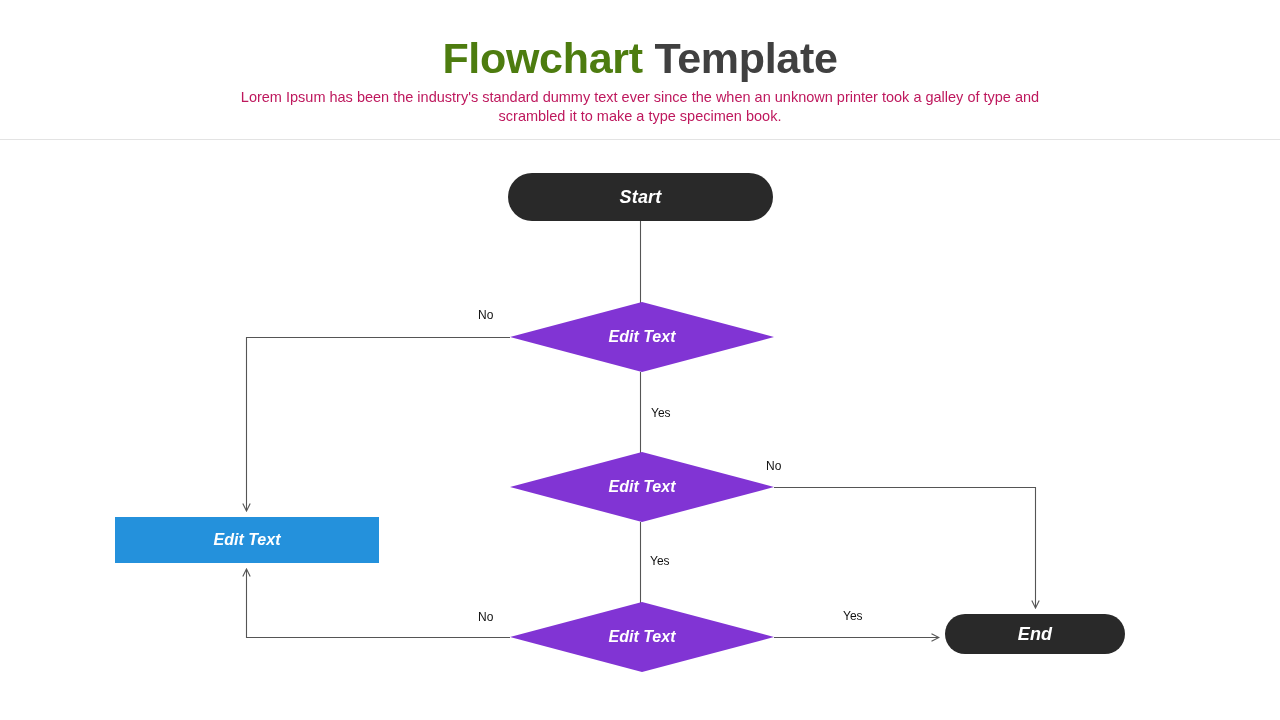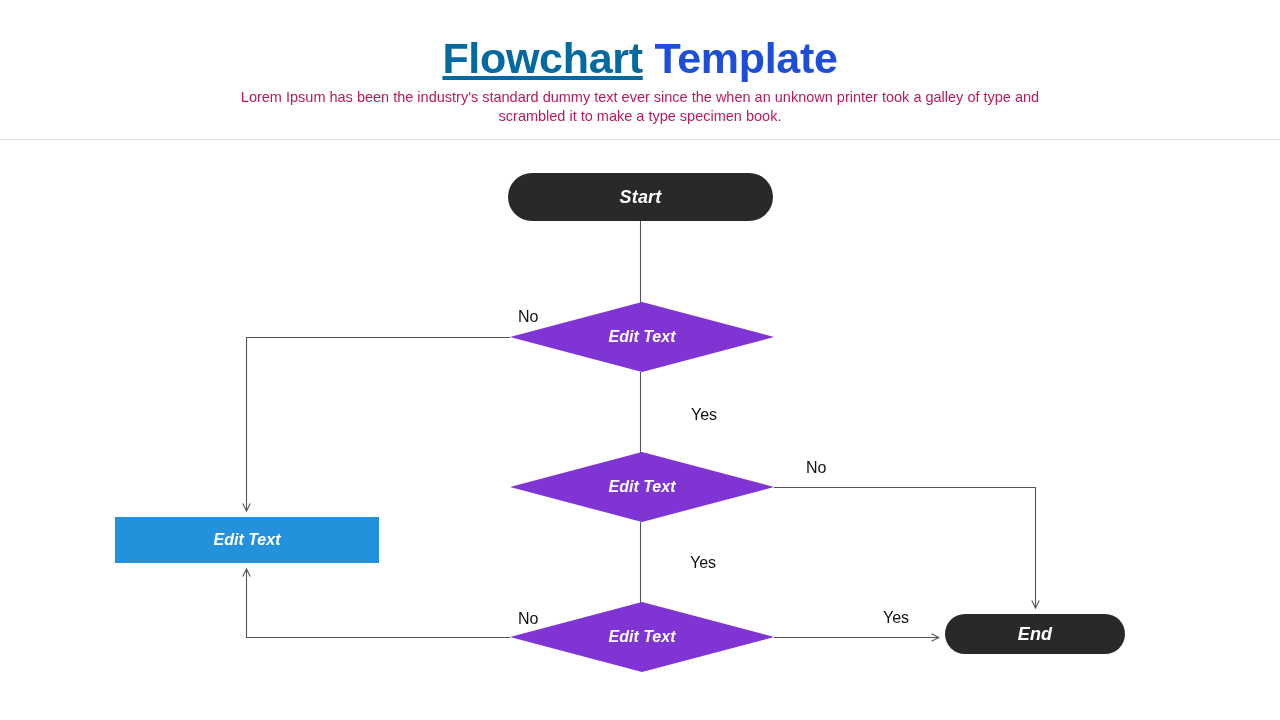--- a/index.html
+++ b/index.html
@@ -36,22 +36,22 @@
     left: 0;
     top: 34px;
     width: 1280px;
     text-align: center;
     font-size: 43px;
     font-weight: bold;
     letter-spacing: -0.3px;
     line-height: 1.15;
     white-space: nowrap;
   }
-  .title .accent { color: #0369a1; text-decoration: underline; }
-  .title .plain  { color: #1d4ed8; }
+  .title .accent { color: #4d7c0f; }
+  .title .plain  { color: #404040; }
 
   .subtitle {
     position: absolute;
     left: 50%;
     transform: translateX(-50%);
     top: 88px;
     width: 830px;
     text-align: center;
     font-size: 14.5px;
     line-height: 19px;
@@ -143,25 +143,24 @@
     color: #ffffff;
     font-weight: bold;
   }
   .node-d1 { left: 510px; top: 162px; }
   .node-d2 { left: 510px; top: 312px; }
   .node-d3 { left: 510px; top: 462px; }
 
   
   .edge-label {
     position: absolute;
-    font-size: 16px;
+    font-size: 12px;
     color: #111111;
     font-weight: 400;
     white-space: nowrap;
-    margin-left: 40px;
   }
   .lbl-no1  { left: 478px; top: 168px; }
   .lbl-yes1 { left: 651px; top: 266px; }
   .lbl-no2  { left: 766px; top: 319px; }
   .lbl-yes2 { left: 650px; top: 414px; }
   .lbl-no3  { left: 478px; top: 470px; }
   .lbl-yes3 { left: 843px; top: 469px; }
 </style>
 </head>
 <body>

